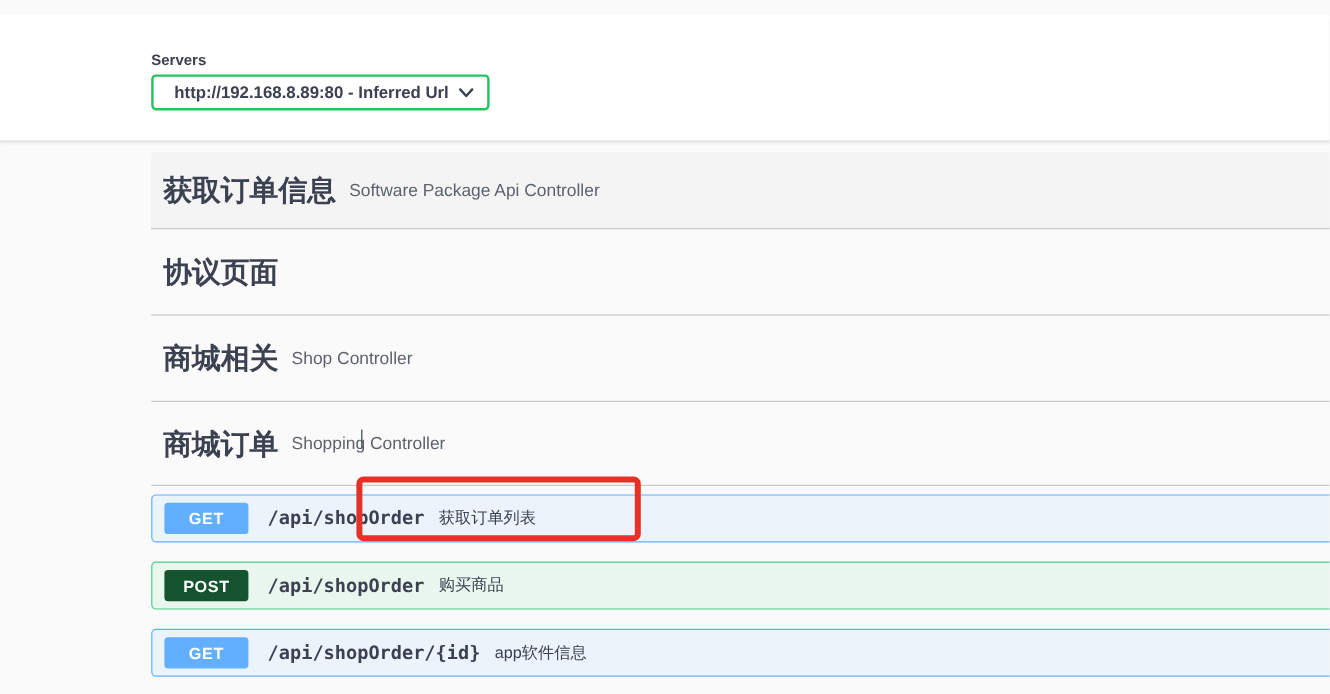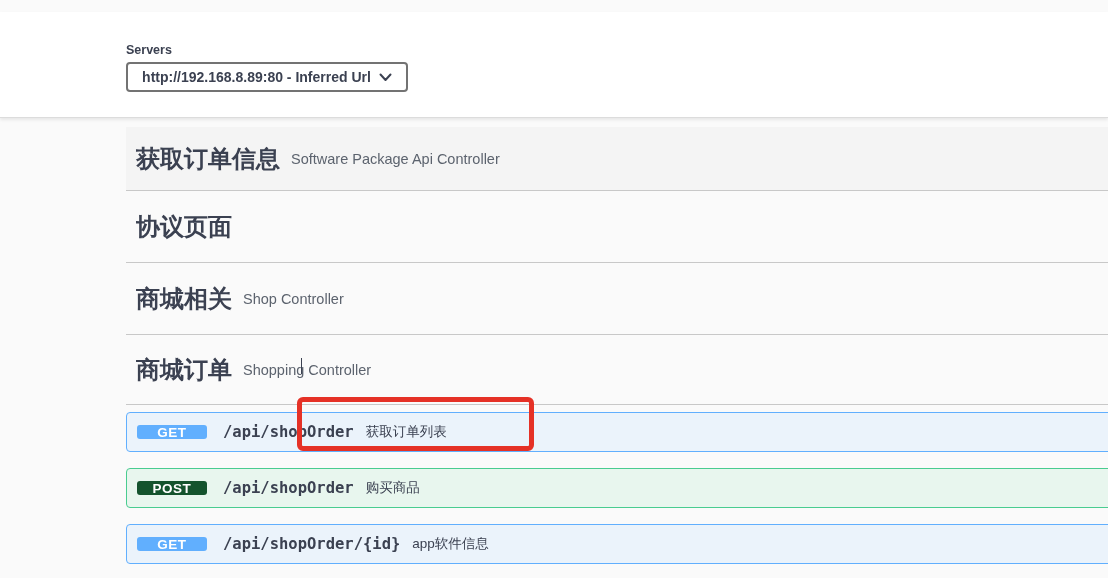--- a/index.html
+++ b/index.html
@@ -28,25 +28,25 @@
   .servers-label {
     font-size: 12.5px;
     font-weight: bold;
     color: #3b4151;
     margin-bottom: 5px;
   }
   .server-select {
     width: 282px;
     height: 30px;
     background: #ffffff;
-    border: 2px solid #737373;
+    border: 2px solid #22c55e;
     border-radius: 4px;
     display: flex;
     align-items: center;
-    justify-content: center;
+    justify-content: flex-end;
     padding: 0 11px 0 11px;
     cursor: pointer;
   }
   .server-select .value {
     font-size: 14px;
     font-weight: bold;
     color: #3b4151;
     white-space: nowrap;
   }
   .server-select svg { flex: 0 0 auto; margin-left: 8px; }
@@ -91,21 +91,21 @@
     display: flex;
     align-items: center;
     padding-left: 10px;
     margin-bottom: 16px;
     cursor: pointer;
   }
   .opblock.get  { background: #ebf3fb; border: 1px solid #61affe; }
   .opblock.post { background: #e8f6ee; border: 1px solid #49cc90; }
   .method-badge {
     width: 70px;
-    height: 14px;
+    height: 26px;
     border-radius: 3px;
     display: flex;
     align-items: center;
     justify-content: center;
     color: #ffffff;
     font-size: 13.5px;
     font-weight: bold;
     letter-spacing: 0.5px;
     flex: 0 0 auto;
   }

